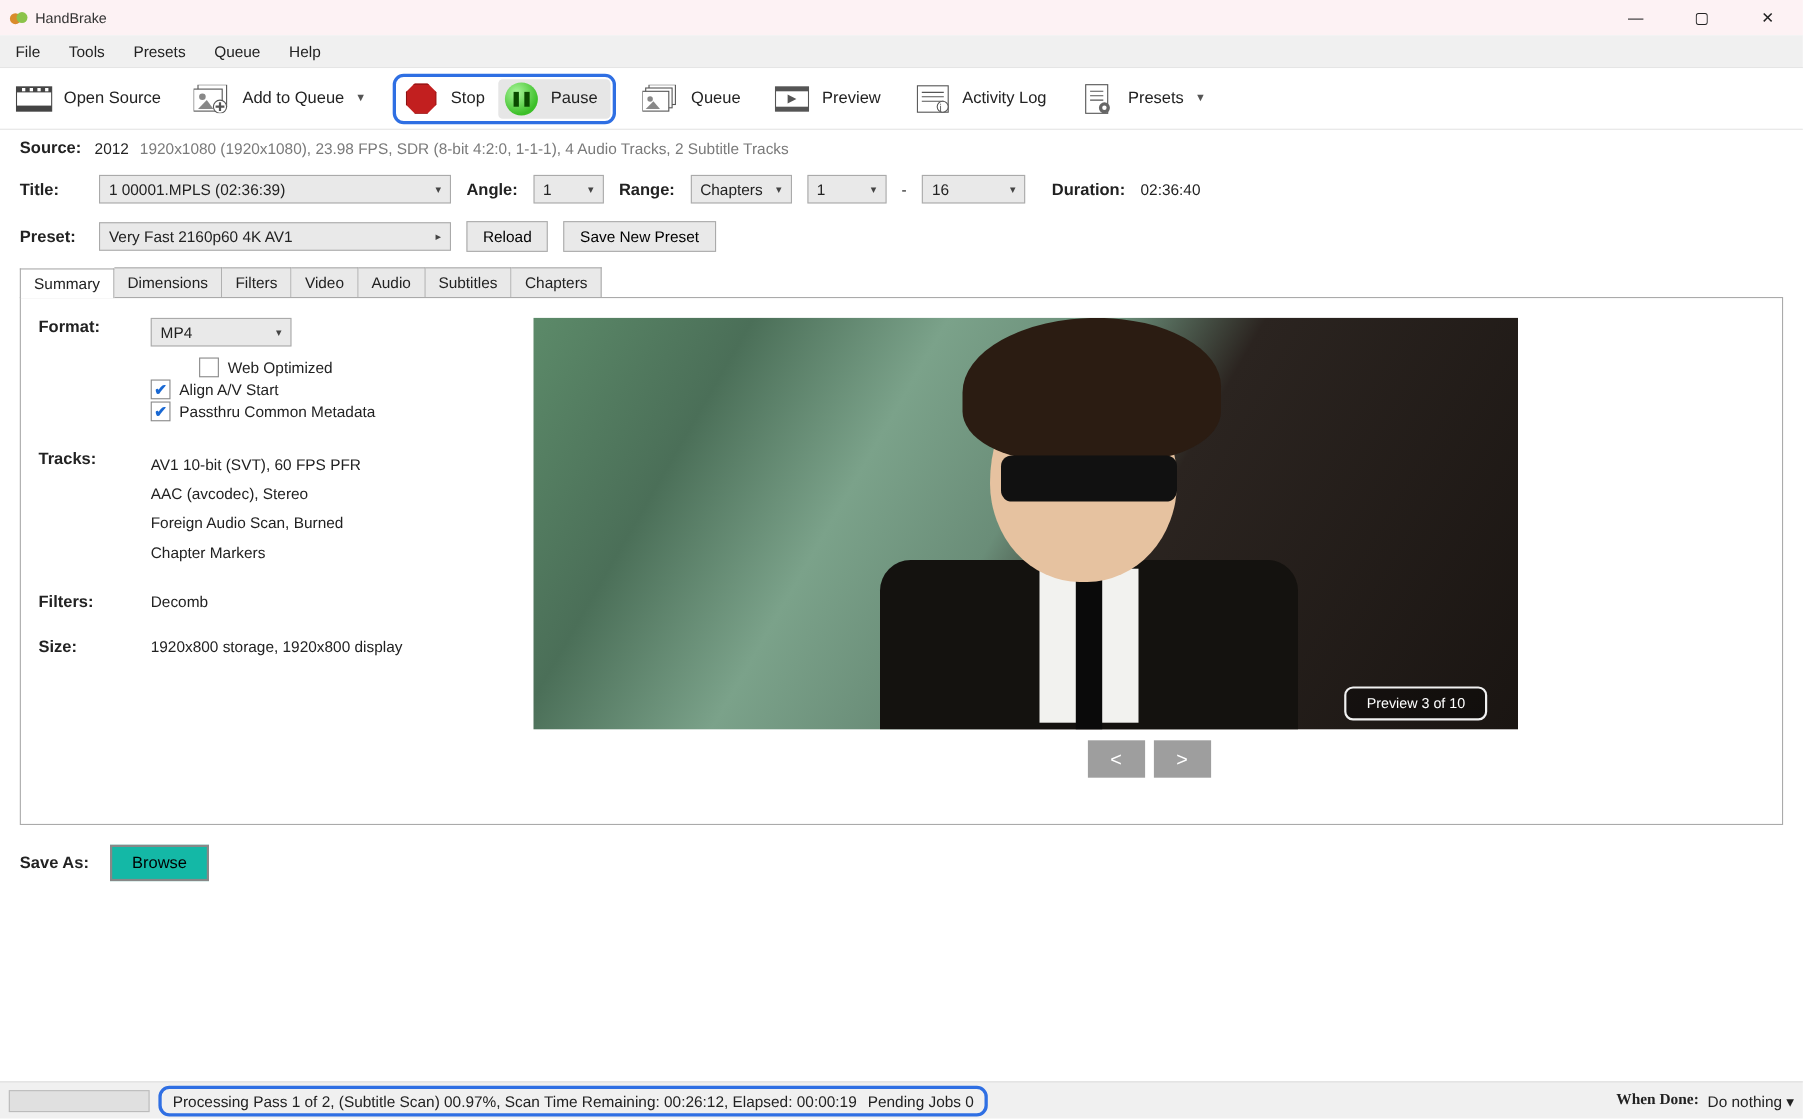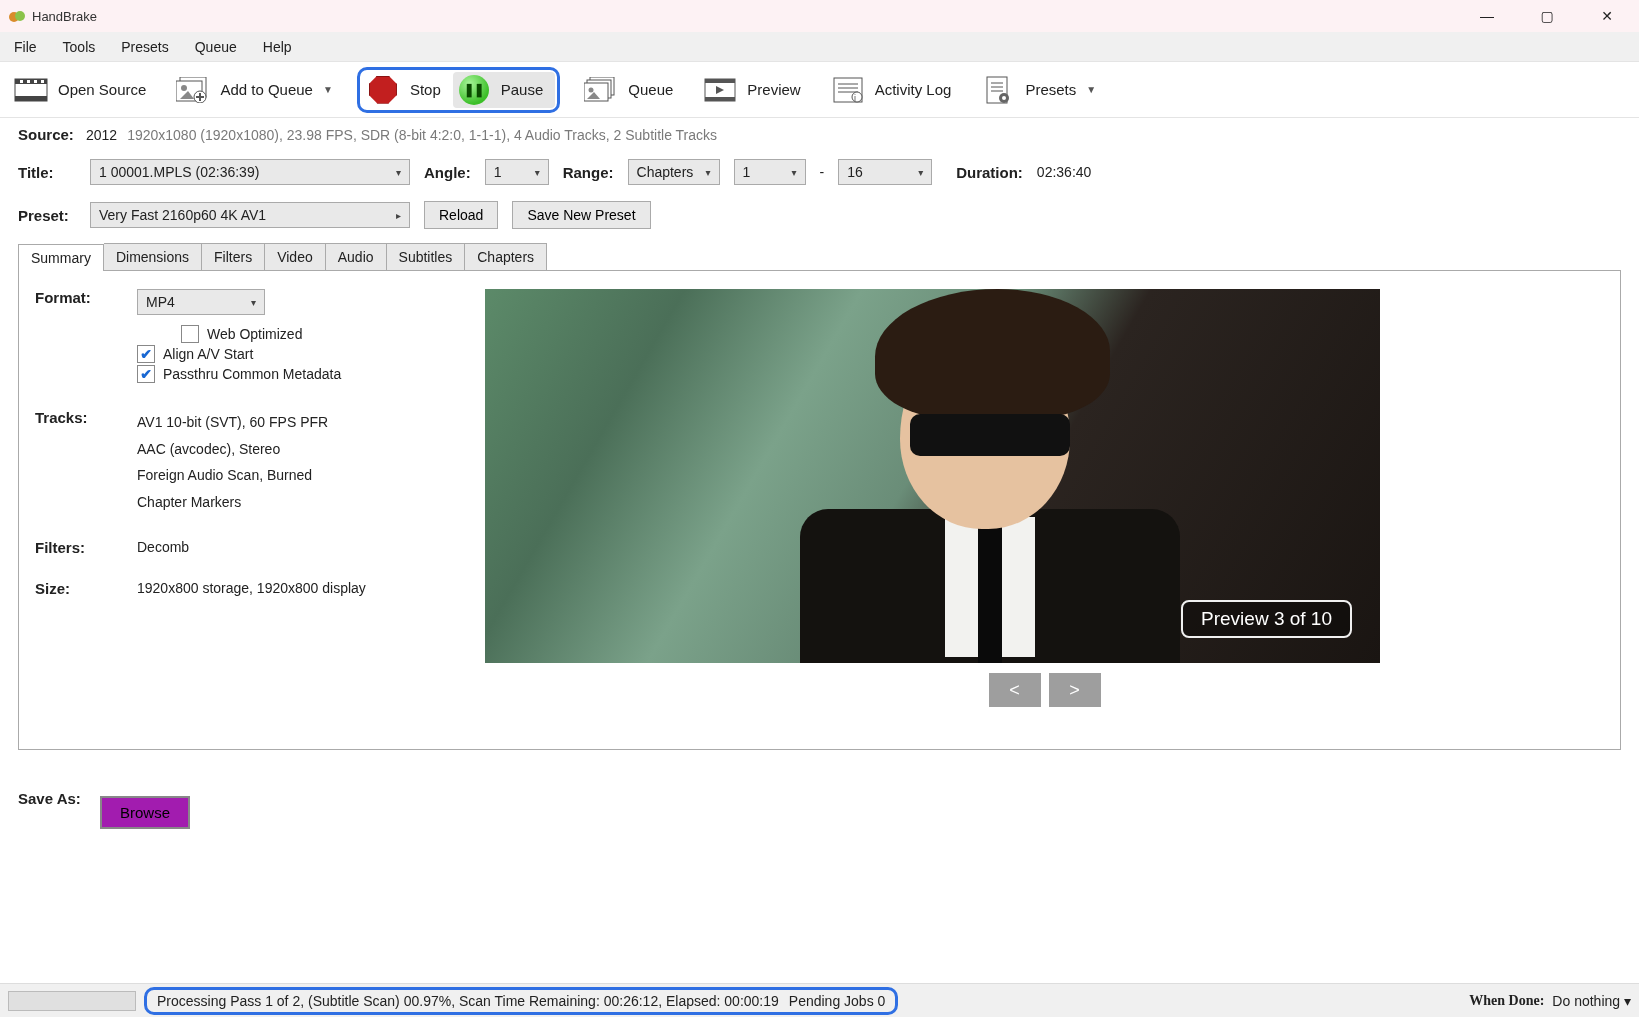--- a/index.html
+++ b/index.html
@@ -41,26 +41,26 @@
 .rightcol { flex:1; }
 .preview-title { font-weight:600; font-size:16px; margin-bottom:8px; }
 .previewimg { width:895px; height:374px; background: linear-gradient(120deg,#5c8a69 0%,#4b6f58 18%, #7ba28a 34%, #6a8d78 48%, #2b2420 60%, #1a1512 100%); position:relative; overflow:hidden; }
 .person { position:absolute; top:10px; right:200px; width:420px; height:364px; }
 .head { position:absolute; top:30px; left:140px; width:170px; height:200px; background:#e6c2a0; border-radius:50% 50% 48% 48% / 55% 55% 45% 45%; }
 .hair { position:absolute; top:-10px; left:115px; width:235px; height:130px; background:#2b1c12; border-radius:60% 55% 40% 40%; }
 .glasses { position:absolute; top:115px; left:150px; width:160px; height:42px; background:#111; border-radius:10px; }
 .suit { position:absolute; top:210px; left:40px; width:380px; height:200px; background:#14120f; border-radius:28px 28px 0 0; }
 .shirt { position:absolute; top:218px; left:185px; width:90px; height:140px; background:#f2f2ef; }
 .tie { position:absolute; top:228px; left:218px; width:24px; height:140px; background:#0a0a0a; }
-.badge { position:absolute; bottom:25px; right:28px; border:2px solid #f0f0f0; border-radius:8px; background:rgba(0,0,0,0.35); color:#fff; padding:6px 18px; font-size:19px; }
+.badge { position:absolute; bottom:8px; right:28px; border:2px solid #f0f0f0; border-radius:8px; background:rgba(0,0,0,0.35); color:#fff; padding:6px 18px; font-size:13px; }
 .navbtns { display:flex; gap:8px; justify-content:center; margin-top:10px; }
 .navbtn { width:52px; height:34px; background:#9e9e9e; color:#fff; display:flex; align-items:center; justify-content:center; font-size:18px; }
 .saveasrow { display:flex; align-items:center; padding:18px 18px 8px 18px; gap:12px; }
 .saveasrow input { flex:1; height:30px; }
-.browsebtn { background:#a21caf; border:2px solid #888; padding:6px 18px; font-size:15px;margin-top:28px; }
+.browsebtn { background:#14b8a6; border:2px solid #888; padding:6px 18px; font-size:15px; }
 .statusbar { margin-top:auto; height:34px; background:#f0f0f0; border-top:1px solid #ddd; display:flex; align-items:center; padding:0 8px; font-size:14px; }
 .progchunk { width:128px; height:20px; background:#e0e0e0; border:1px solid #bbb; margin-right:8px; }
 .statusbox { border:3px solid #2f6fe3; border-radius:10px; padding:3px 10px; display:flex; gap:10px; align-items:center; }
 .whendone { margin-left:auto; display:flex; align-items:center; gap:8px; }
 svg { display:block; }
 </style>
 </head>
 <body>
 
 <div class="titlebar">

